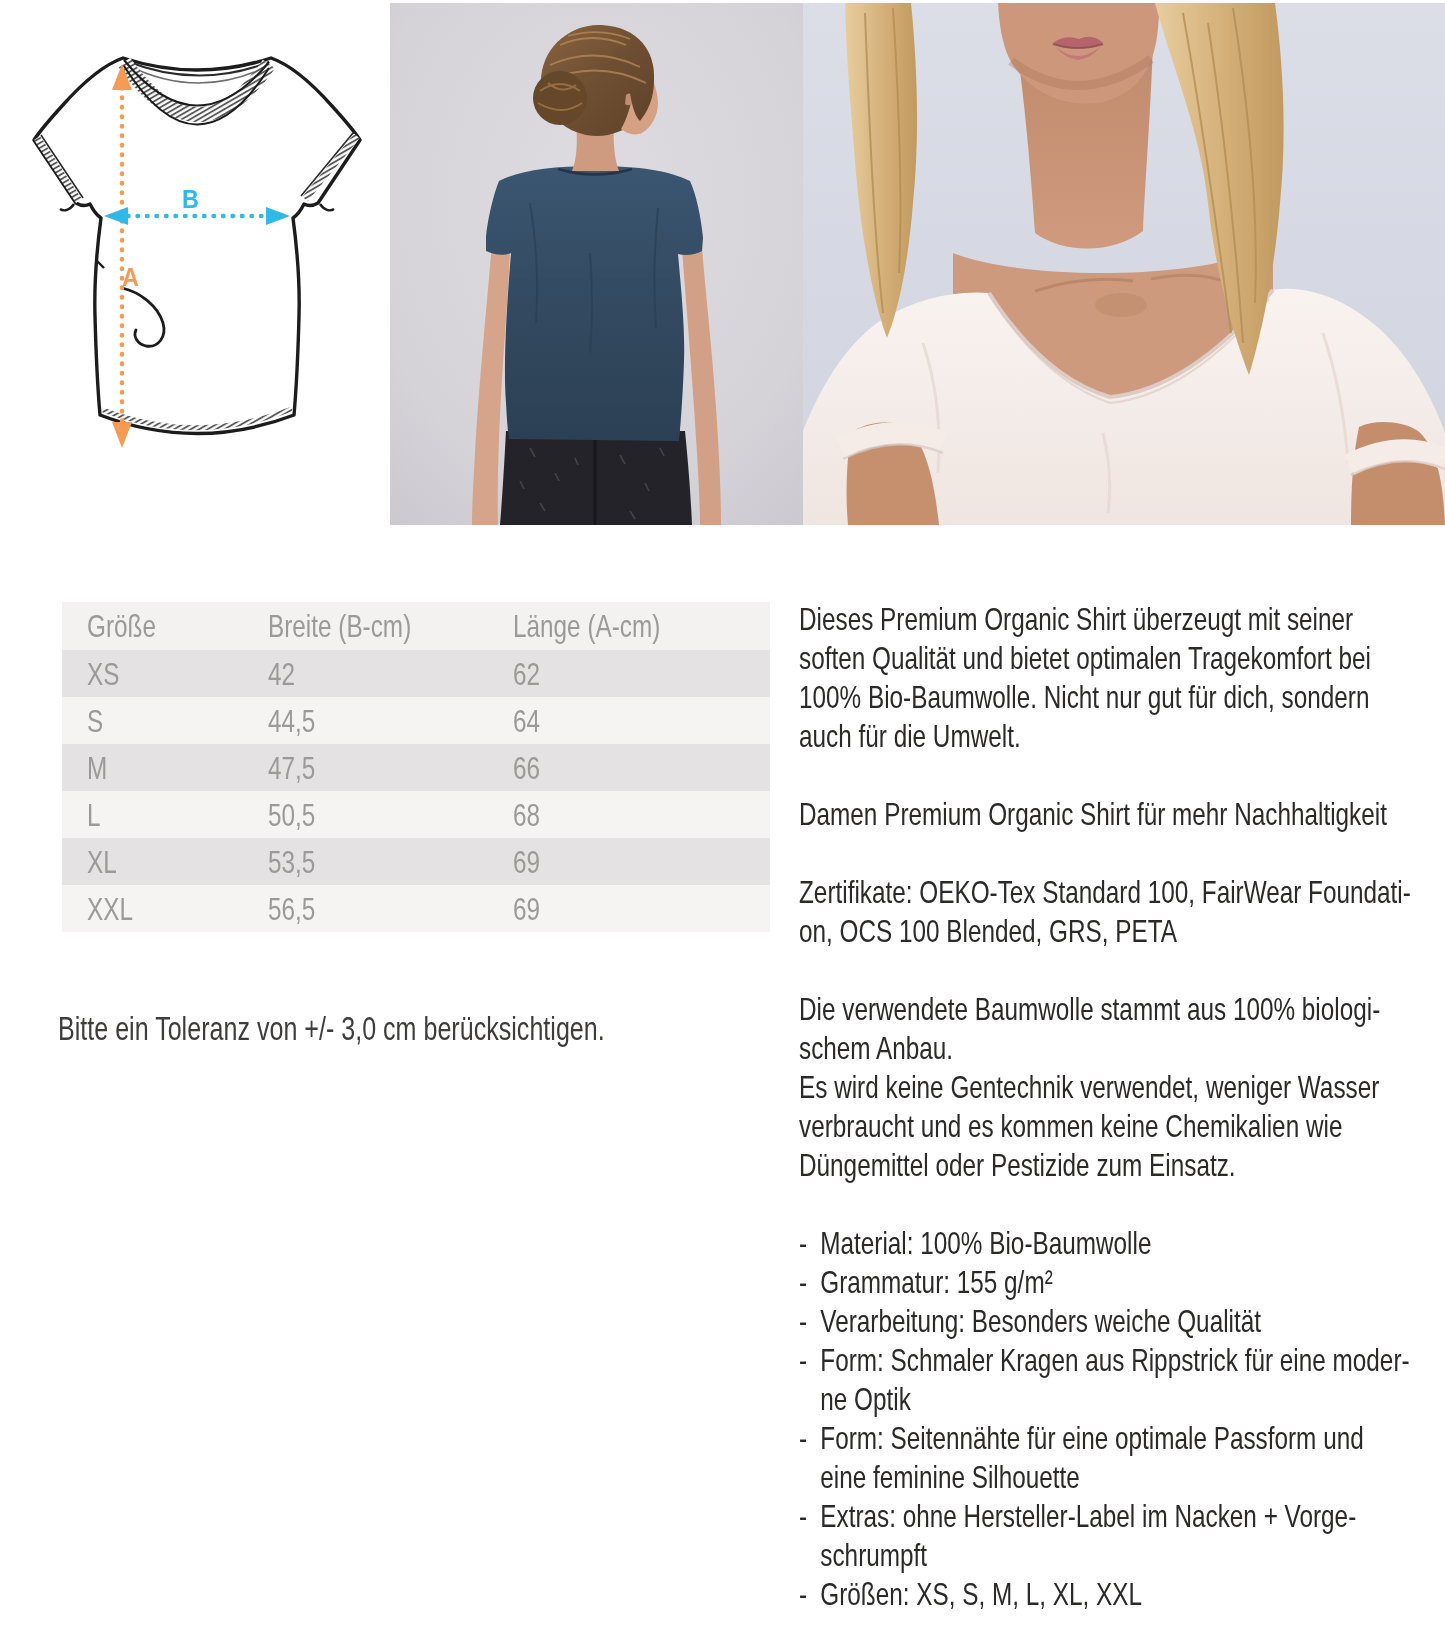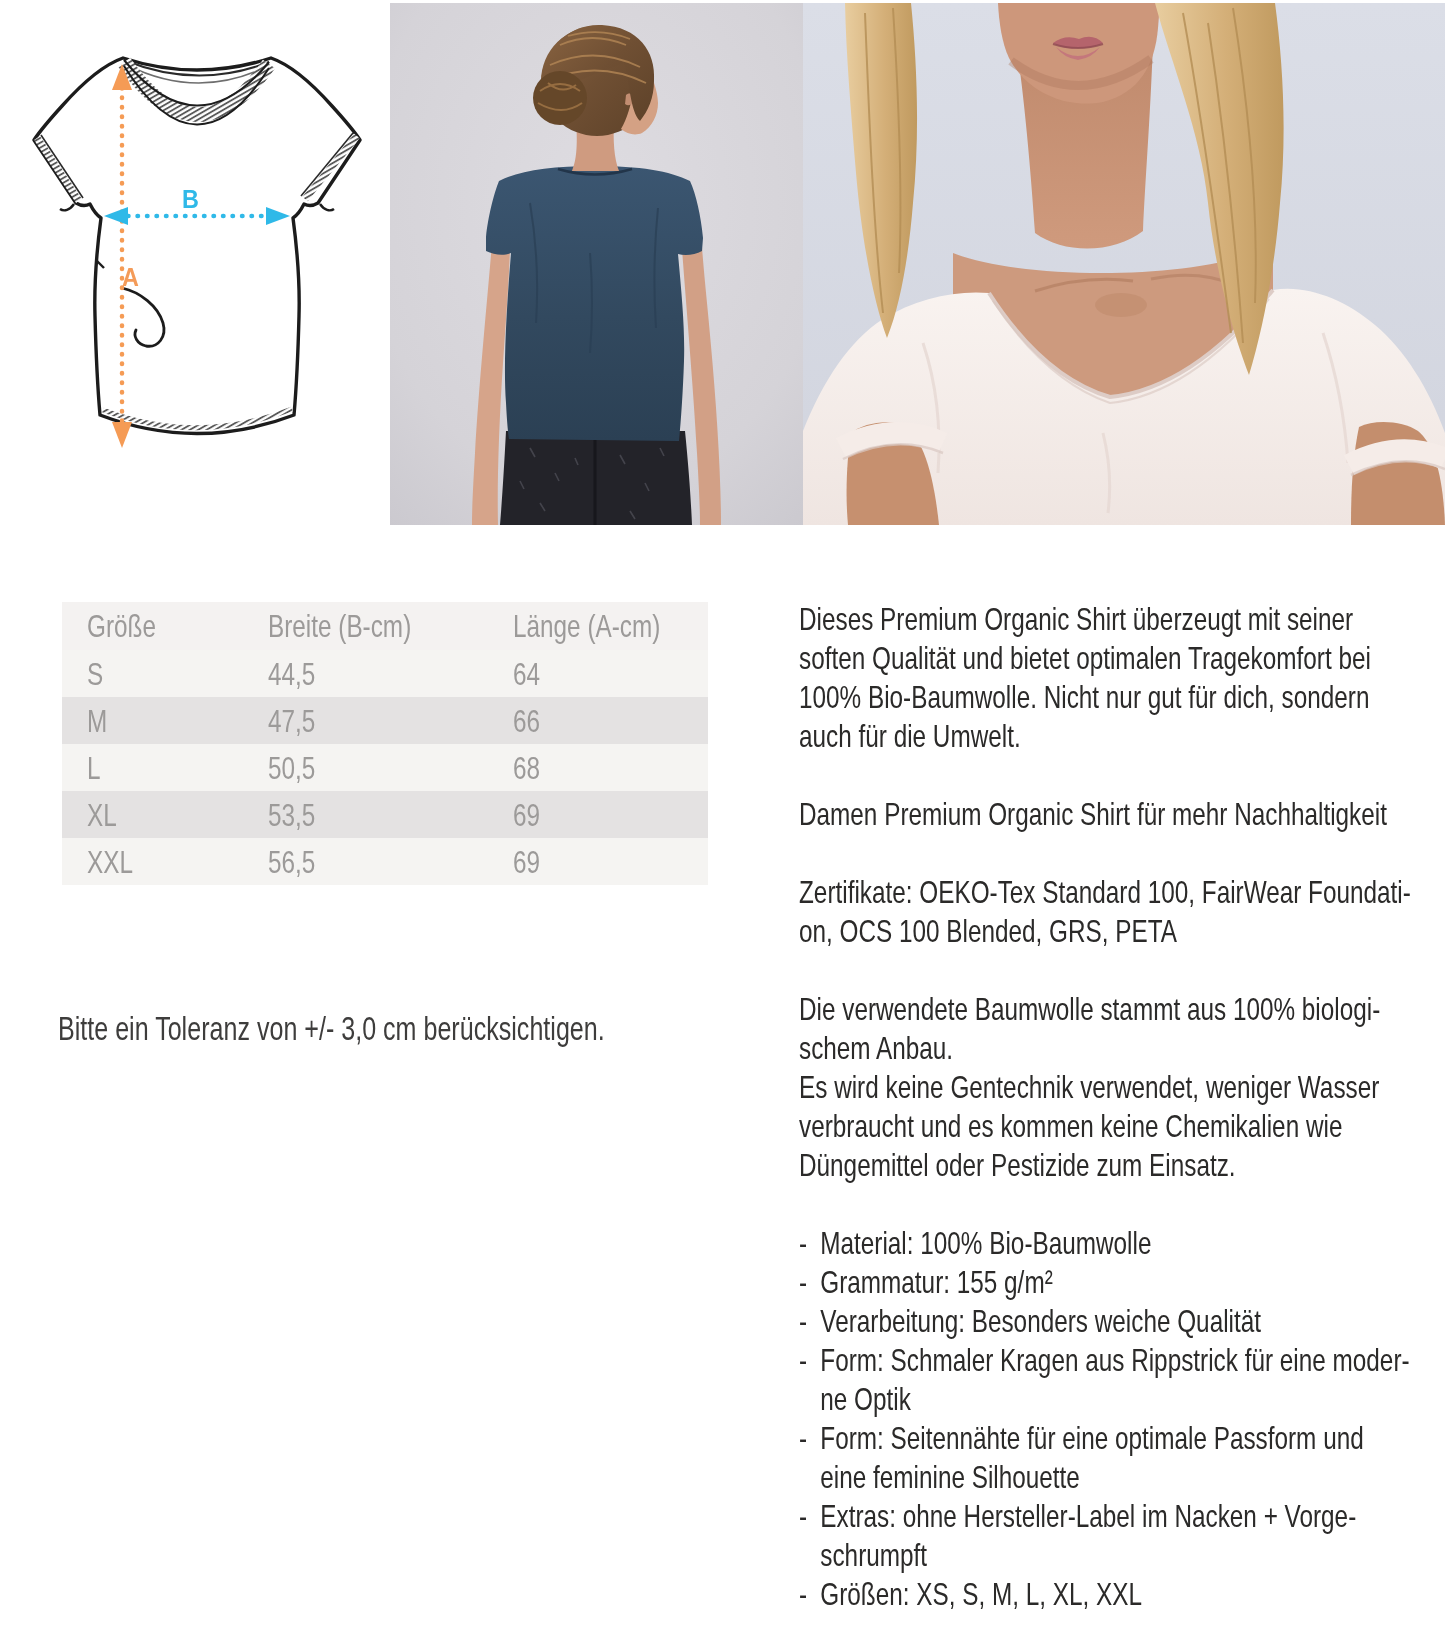--- a/index.html
+++ b/index.html
@@ -1,20 +1,20 @@
 <!DOCTYPE html>
 <html><head>
 <meta charset="utf-8">
 <style>
   html,body{margin:0;padding:0;background:#fff;}
   .page{position:relative;width:1445px;height:1642px;background:#ffffff;overflow:hidden;
         font-family:"Liberation Sans",sans-serif;}
   
   .size-table{position:absolute;left:62px;top:602px;width:646px;}
-  .trow{position:relative;width:646px;text-align:right;}
+  .trow{position:relative;width:708px;text-align:right;}
   .trow.header{height:48px;background:#f4f2f1;}
   .trow.odd{height:47px;background:#e4e2e2;}
   .trow.even{height:47px;background:#f5f4f2;}
   .tcell{position:absolute;top:50%;margin-top:-19px;height:38px;line-height:38px;
          font-size:32px;color:#9c9a99;white-space:nowrap;transform-origin:0 50%;transform:scaleX(0.76);}
   .c1{left:25px;} .c2{left:206px;} .c3{left:451px;}
   
   .tolerance{position:absolute;left:58px;top:1008px;width:820px;font-size:33px;line-height:42px;
              color:#3e3d3c;white-space:nowrap;transform:scaleX(0.76);transform-origin:0 0;}
   
@@ -211,20 +211,25 @@
       </g>
     </svg>
   </div>
 
   <div class="size-table">
     <div class="trow header">
       <span class="tcell c1">Größe</span>
       <span class="tcell c2">Breite (B-cm)</span>
       <span class="tcell c3">Länge (A-cm)</span>
     </div>
+    <div class="trow odd">
+      <span class="tcell c1">XS</span>
+      <span class="tcell c2">42</span>
+      <span class="tcell c3">62</span>
+    </div>
     <div class="trow even">
       <span class="tcell c1">S</span>
       <span class="tcell c2">44,5</span>
       <span class="tcell c3">64</span>
     </div>
     <div class="trow odd">
       <span class="tcell c1">M</span>
       <span class="tcell c2">47,5</span>
       <span class="tcell c3">66</span>
     </div>

